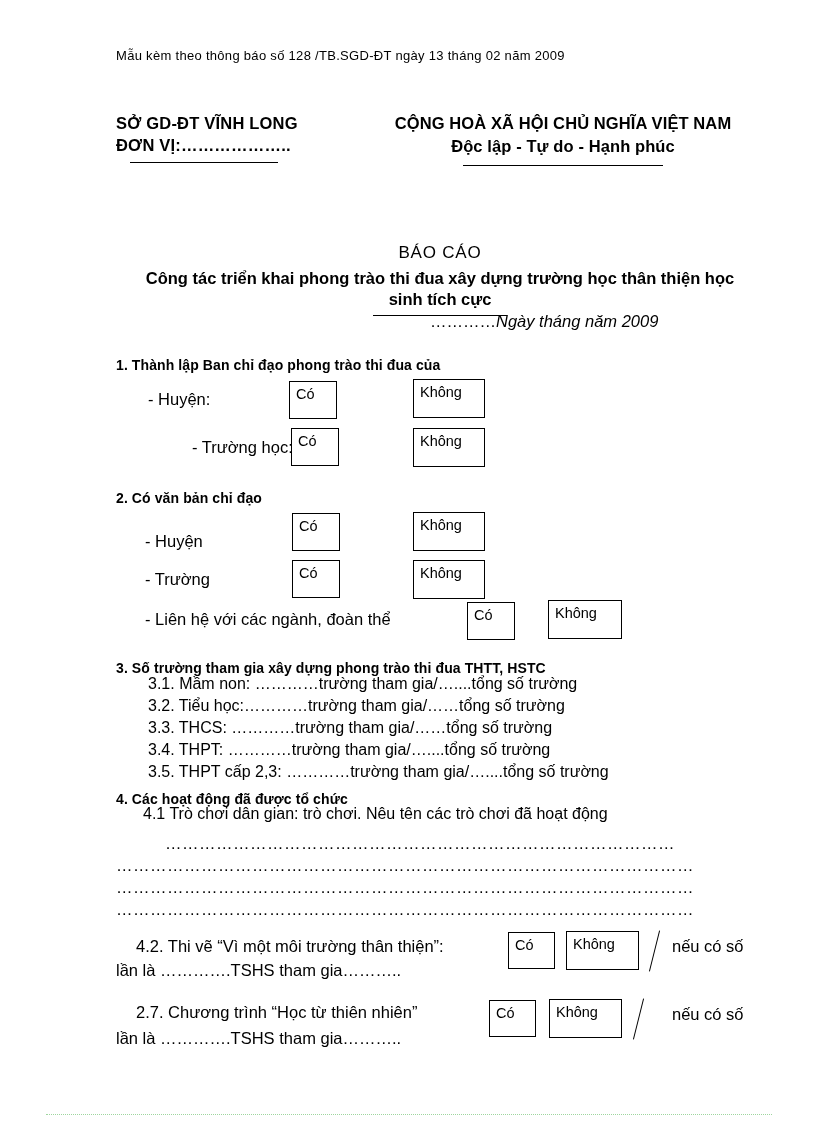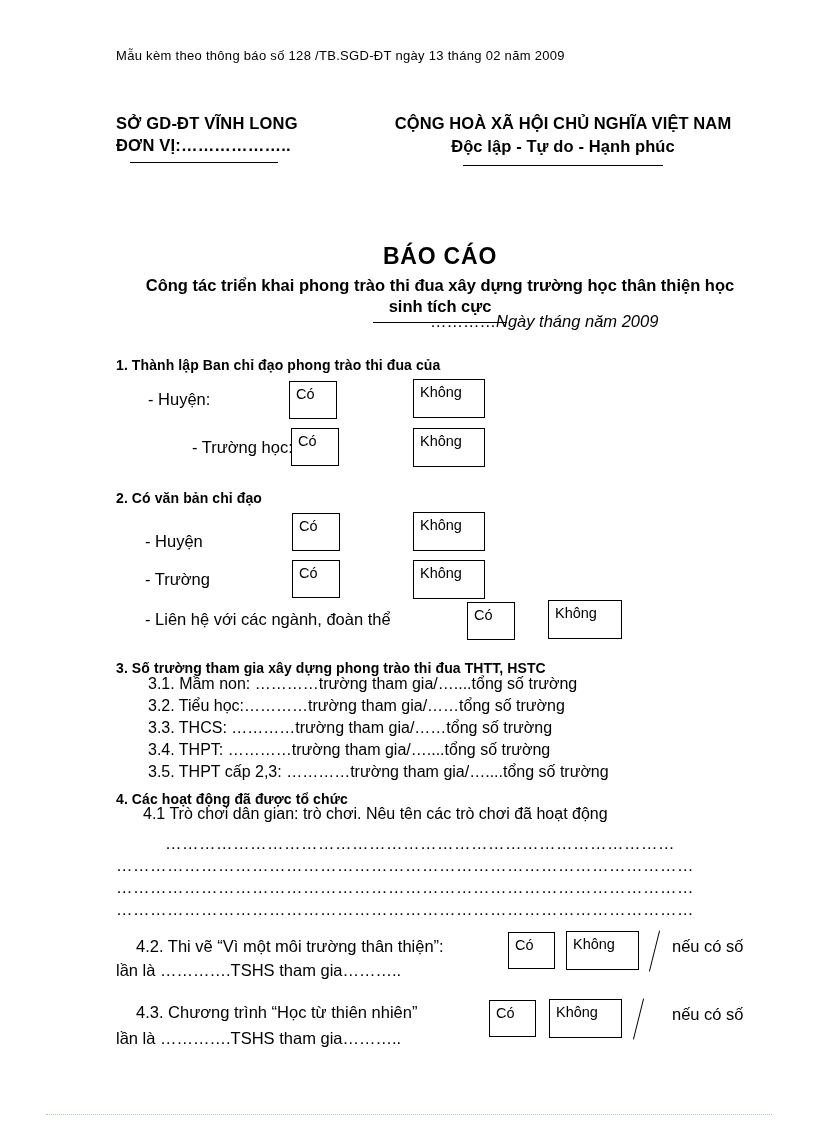--- a/index.html
+++ b/index.html
@@ -85,22 +85,22 @@
 
   
   .title-block {
     position: absolute;
     left: 130px;
     top: 243px;
     width: 620px;
     text-align: center;
   }
   .title-main {
-    font-size: 23px;
-    font-weight: bold;
+    font-size: 17px;
+    font-weight: normal;
     letter-spacing: 0.8px;
   }
   .title-sub {
     margin-top: 5px;
     font-size: 16.5px;
     font-weight: bold;
     line-height: 21px;
     padding: 0 8px;
     text-align: center;
   }
@@ -242,21 +242,21 @@
   <div class="dot-line" style="left:116px; top:878px; width:650px;">…………………………………………………………………………………………</div>
   <div class="dot-line" style="left:116px; top:900px; width:650px;">…………………………………………………………………………………………</div>
 
   <div class="para-item" style="left:136px; top:937px;">4.2. Thi vẽ “Vì một môi trường thân thiện”:</div>
   <div class="ck-box" style="left:508px; top:932px; width:47px; height:37px;">Có</div>
   <div class="ck-box" style="left:566px; top:931px; width:73px; height:39px;">Không</div>
   <div class="slash" style="left:654px; top:930px; height:42px;"></div>
   <div class="para-item" style="left:672px; top:937px;">nếu có số</div>
   <div class="para-item" style="left:116px; top:961px;">lần là ………….TSHS tham gia………..</div>
 
-  <div class="para-item" style="left:136px; top:1003px;">4.3. Chương trình “Học từ thiên nhiên”</div>
+  <div class="para-item" style="left:136px; top:1003px;">2.7. Chương trình “Học từ thiên nhiên”</div>
   <div class="ck-box" style="left:489px; top:1000px; width:47px; height:37px;">Có</div>
   <div class="ck-box" style="left:549px; top:999px; width:73px; height:39px;">Không</div>
   <div class="slash" style="left:638px; top:998px; height:42px;"></div>
   <div class="para-item" style="left:672px; top:1005px;">nếu có số</div>
   <div class="para-item" style="left:116px; top:1029px;">lần là ………….TSHS tham gia………..</div>
 
   <div class="page-break-rule"></div>
 
 </div>
 

